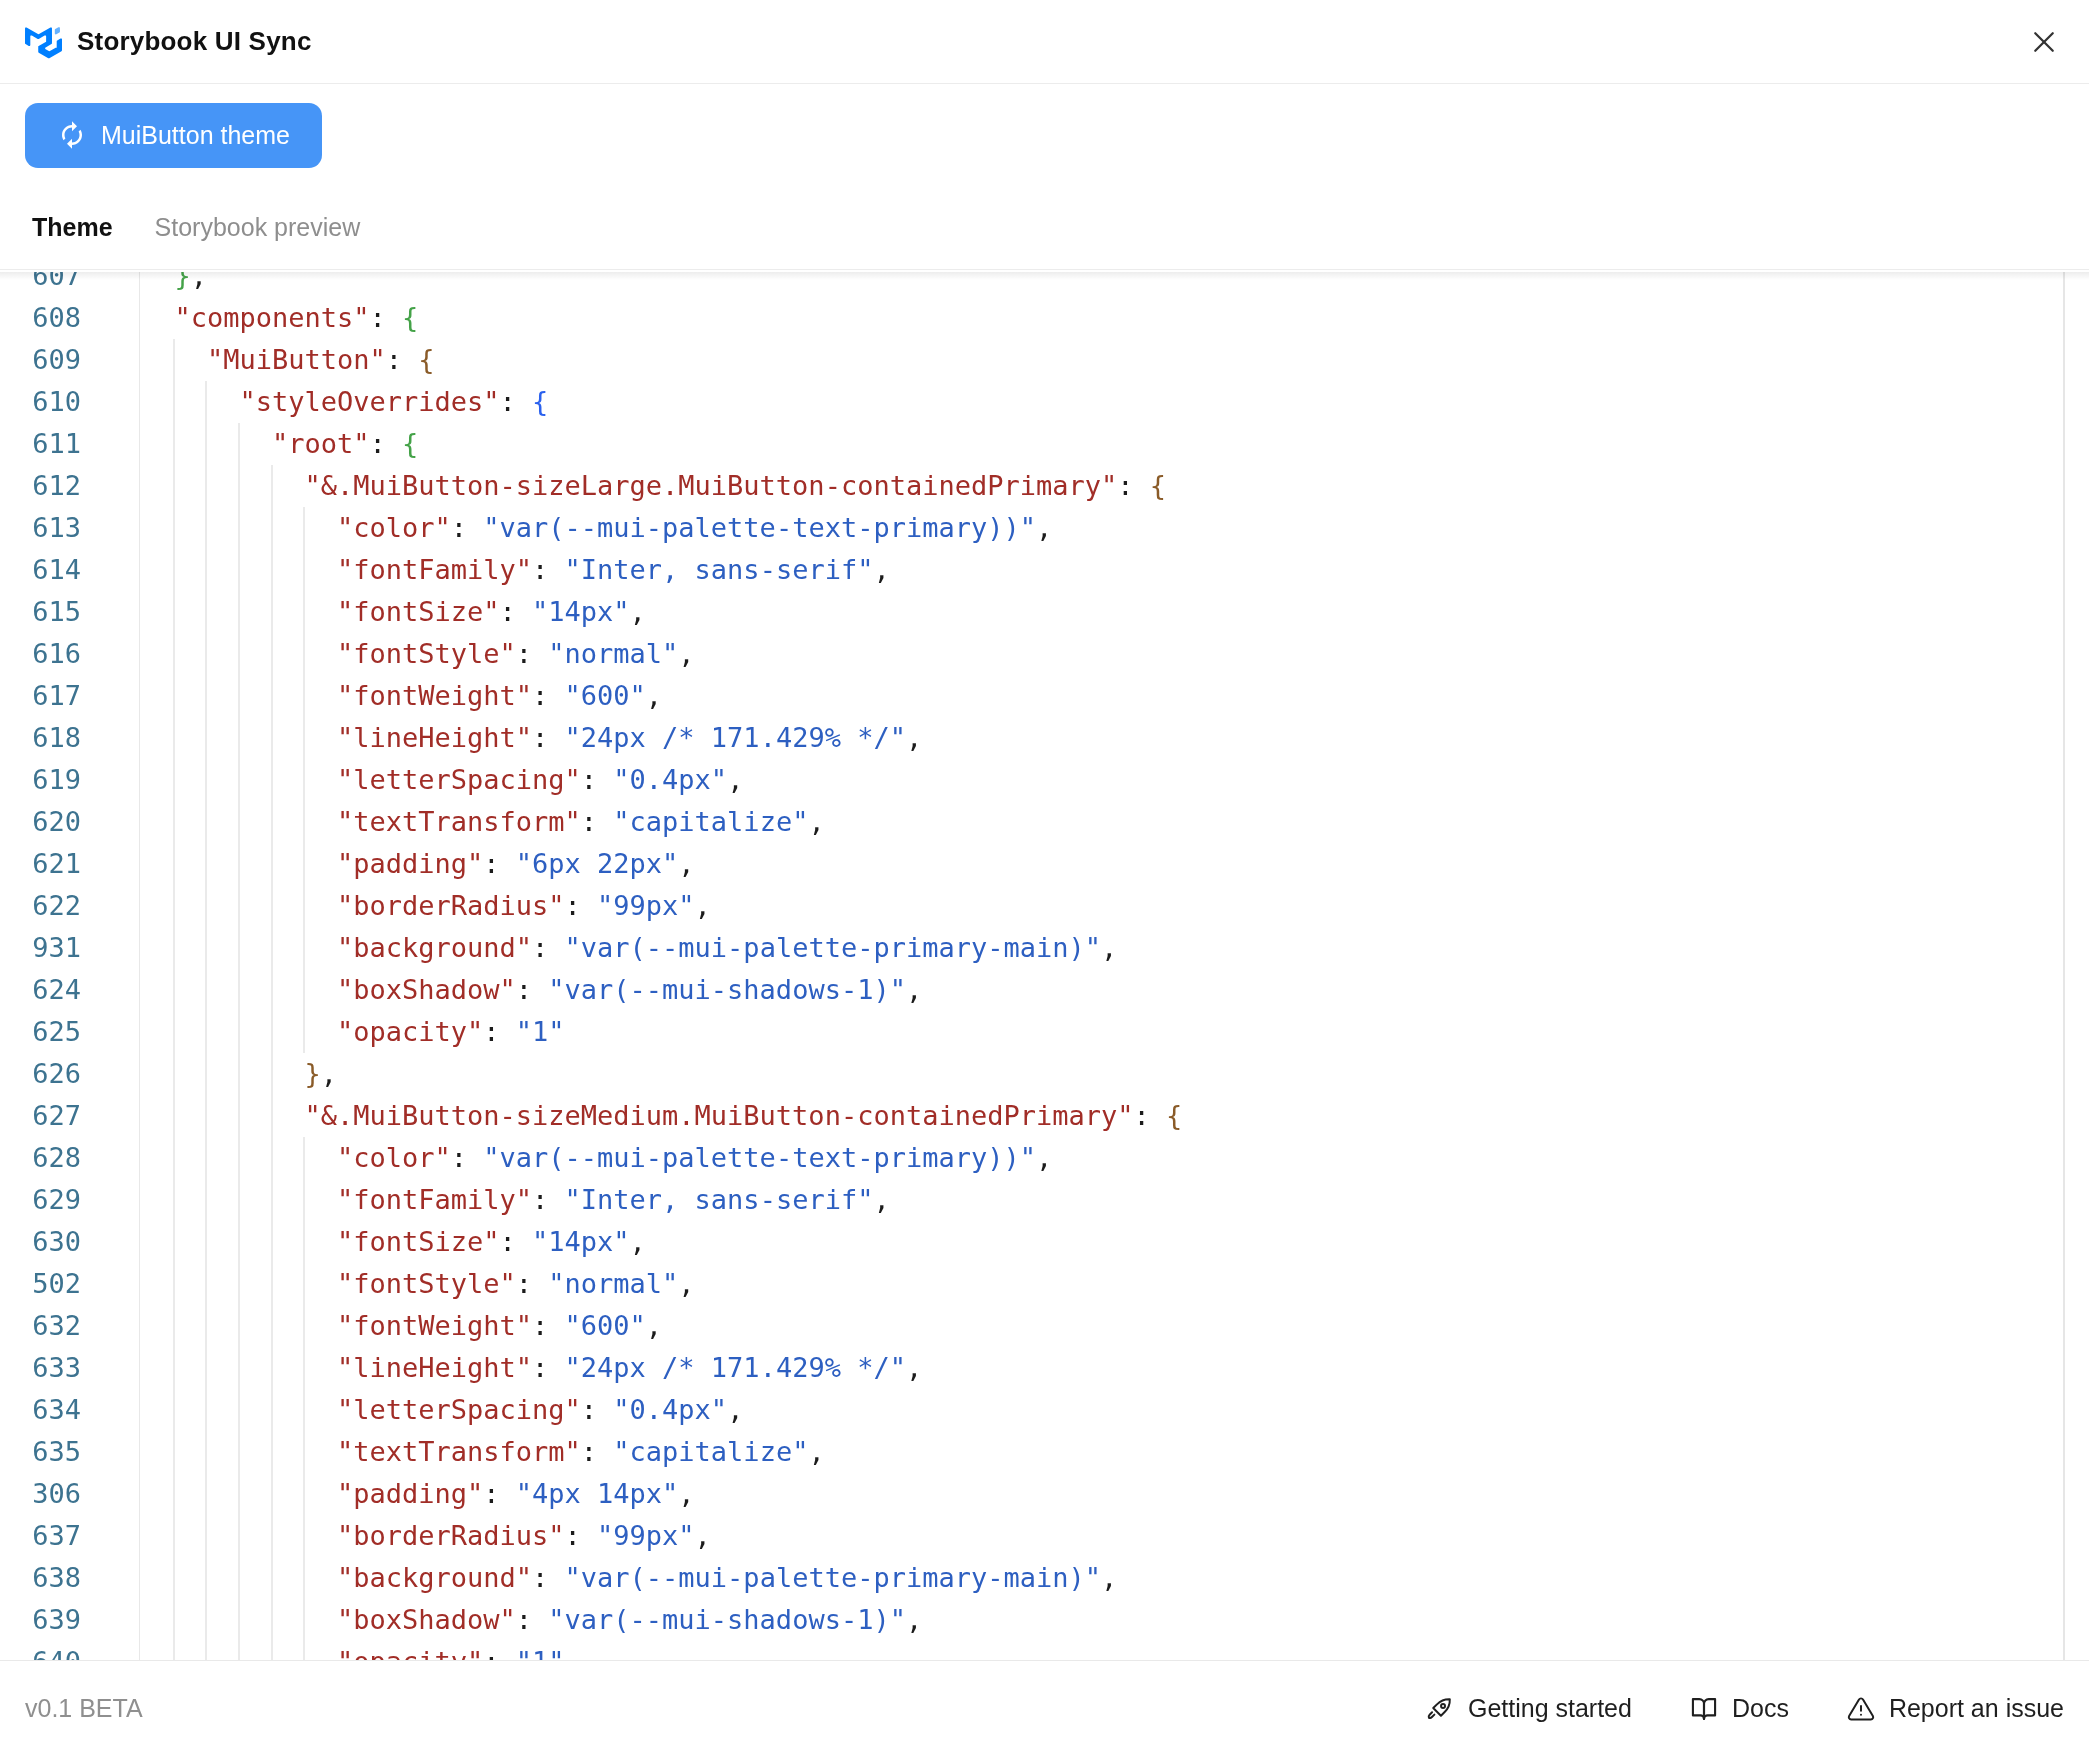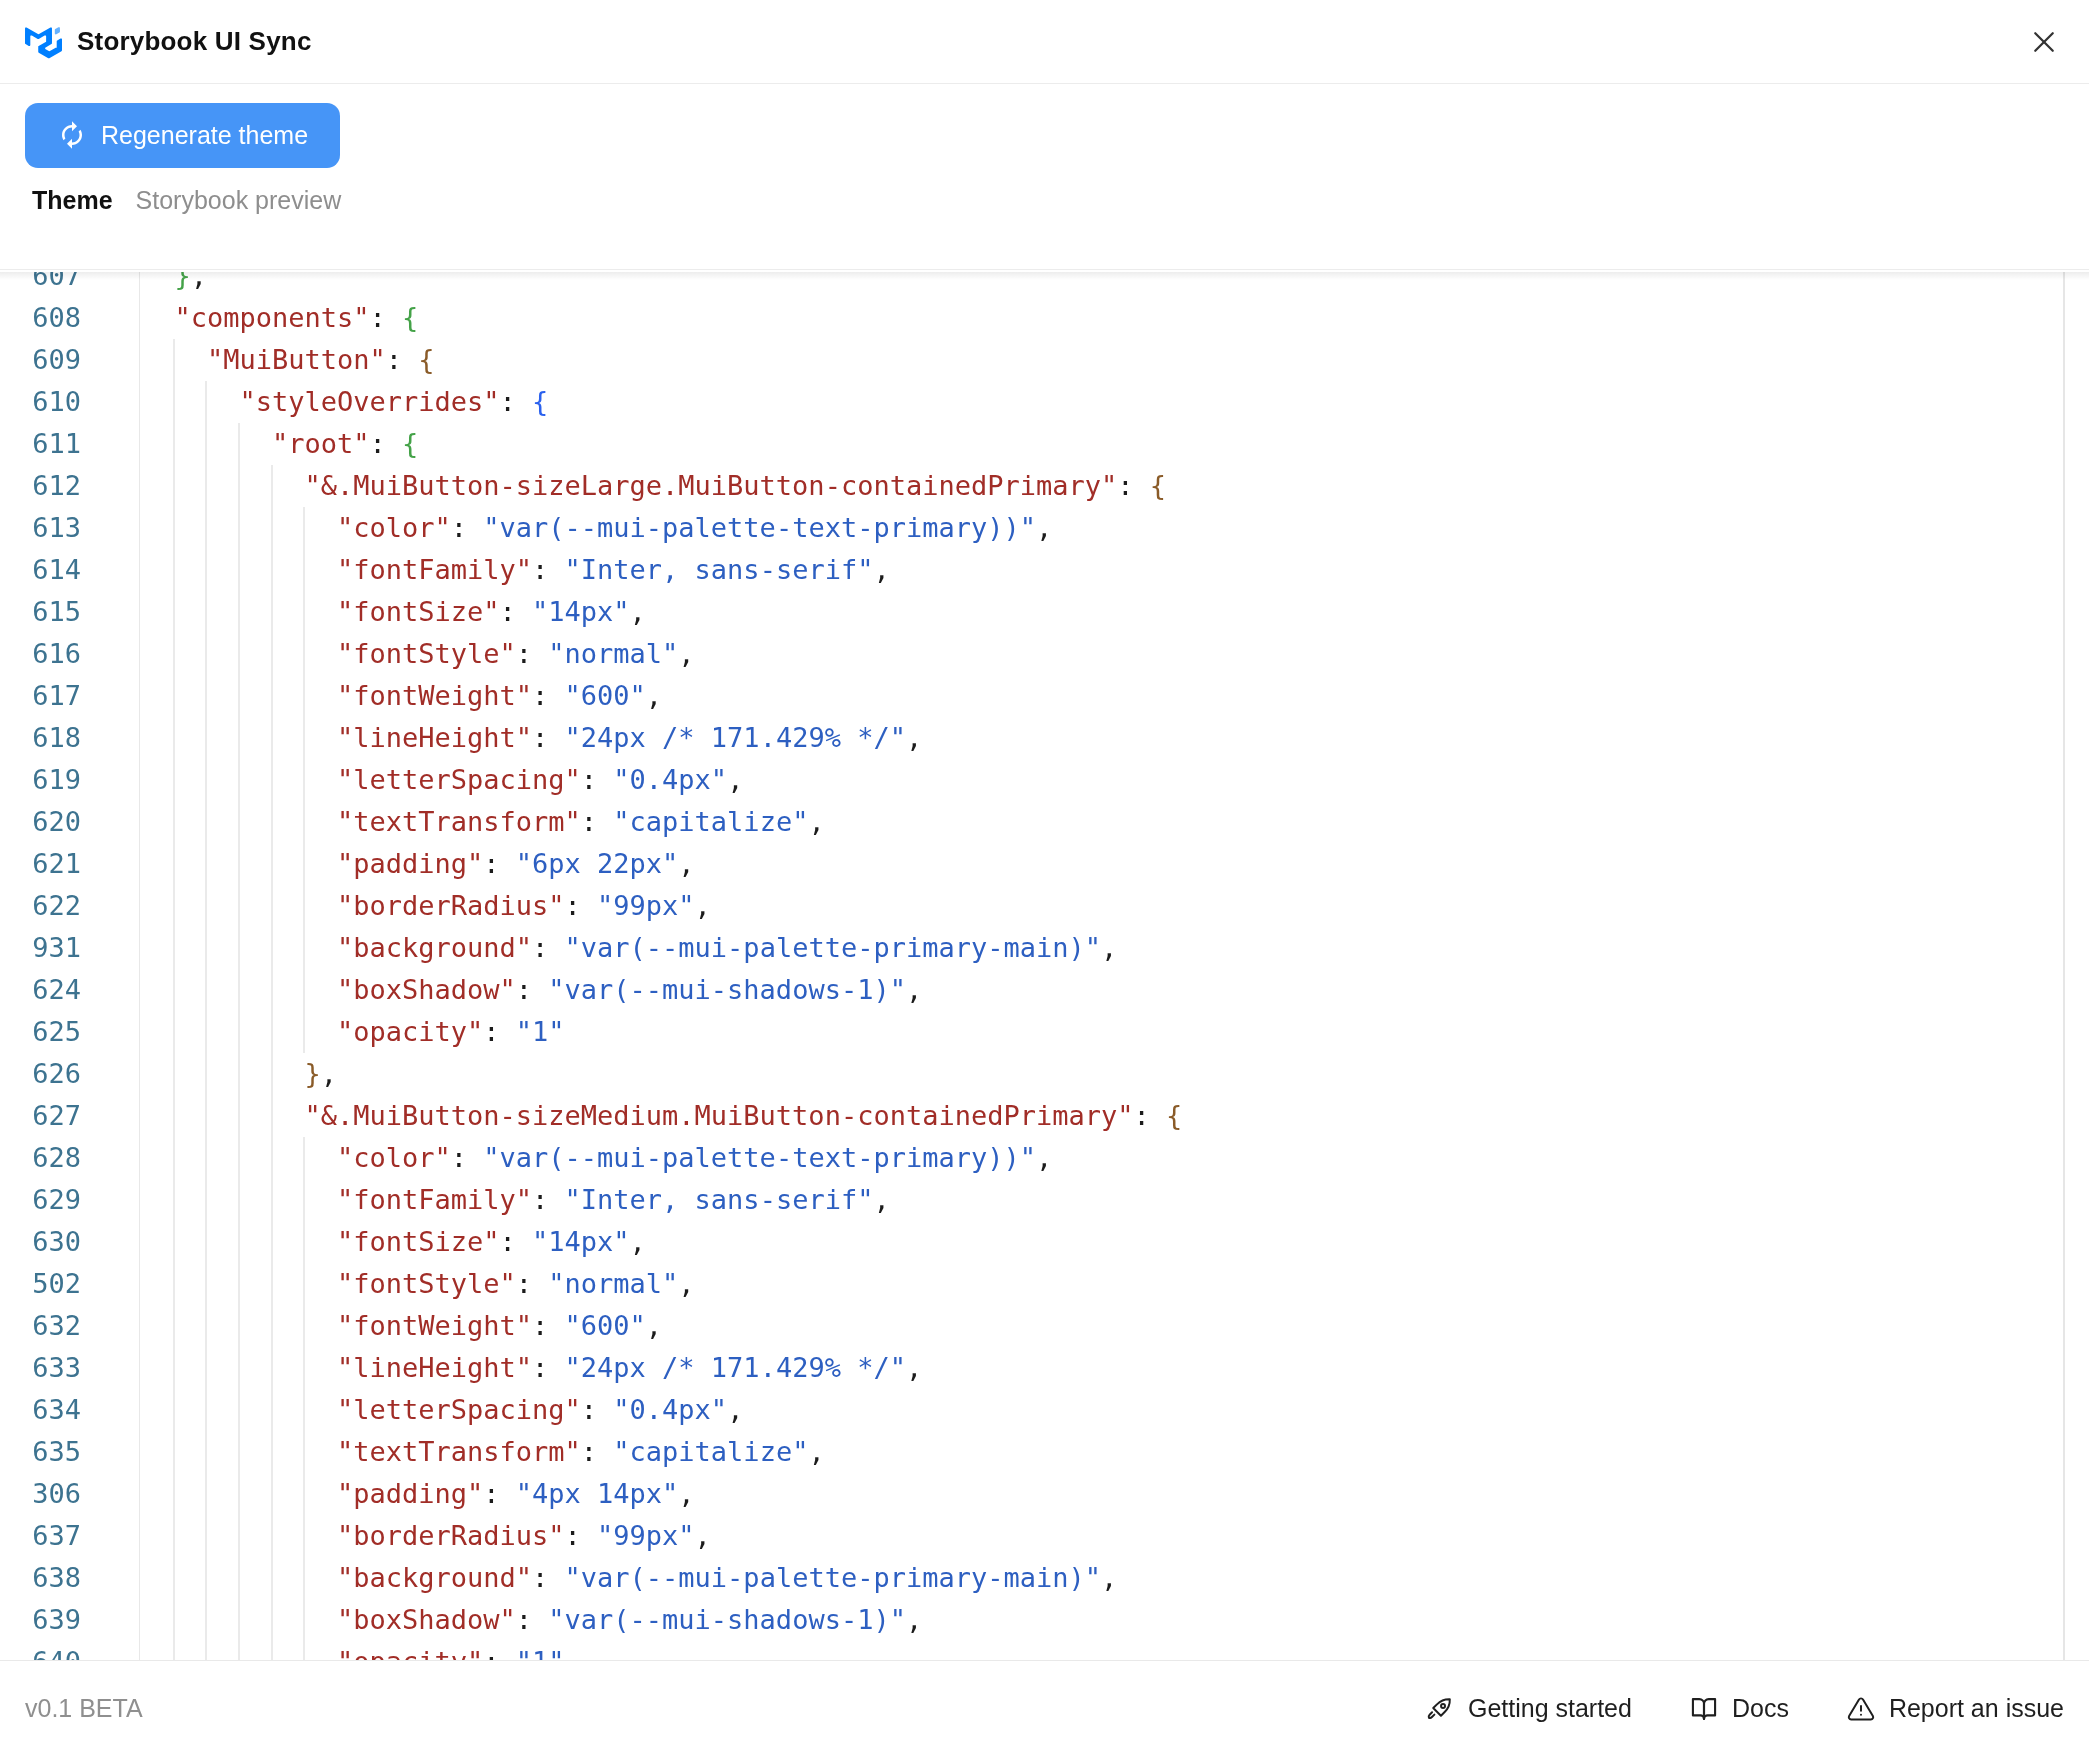--- a/index.html
+++ b/index.html
@@ -18,21 +18,21 @@
     display:flex; align-items:center; padding:0 25px; border-bottom:1.9px solid #ececec; background:#fff; }
   .regen-btn { height:65px; padding:0 32px; background:#4695f7; border:none; border-radius:13px;
     color:#fff; font-size:25px; font-weight:500; font-family:"Liberation Sans",sans-serif;
     display:flex; align-items:center; gap:14px; cursor:pointer; }
   .toolbar-right { margin-left:auto; display:flex; align-items:center; gap:60px; }
   .text-btn { display:flex; align-items:center; gap:14px; font-size:25px; color:#1f1f1f;
     background:none; border:none; cursor:pointer; font-family:"Liberation Sans",sans-serif; }
 
   
   .tabbar { position:absolute; top:186px; left:0; right:0; height:84px;
-    display:flex; align-items:flex-start; gap:23px; padding:0 32px; border-bottom:1.9px solid #ececec; background:#fff; }
+    display:flex; align-items:center; gap:42px; padding:0 32px; border-bottom:1.9px solid #ececec; background:#fff; }
   .tab { font-size:25px; cursor:pointer; }
   .tab.active { font-weight:700; color:#111; }
   .tab.inactive { font-weight:400; color:#8e8e8e; }
 
   
   .code-area { position:absolute; top:272px; left:0; right:0; bottom:96px; overflow:hidden; background:#fff; }
   .code-area::before { content:""; position:absolute; top:0; left:0; right:0; height:8.4px;
     background:linear-gradient(#00000012, transparent); z-index:3; pointer-events:none; }
   .code-scroll { margin-top:-17px; }
   .code-row { display:flex; height:42px; line-height:42px;
@@ -77,21 +77,21 @@
   </span>
 </div>
 
 <div class="toolbar">
   <button class="regen-btn">
     <span class="icon">
       <svg viewBox="0 0 24 24" width="30" height="30" fill="#ffffff">
         <path d="M12 6v3l4-4-4-4v3c-4.42 0-8 3.58-8 8 0 1.57.46 3.03 1.24 4.26L6.7 14.8c-.45-.83-.7-1.79-.7-2.8 0-3.31 2.69-6 6-6zm6.76 1.74L17.3 9.2c.44.84.7 1.79.7 2.8 0 3.31-2.69 6-6 6v-3l-4 4 4 4v-3c4.42 0 8-3.58 8-8 0-1.57-.46-3.03-1.24-4.26z"></path>
       </svg>
     </span>
-    <span>Regenerate theme</span>
+    <span>MuiButton theme</span>
   </button>
 
 </div>
 
 <div class="tabbar">
   <span class="tab active">Theme</span>
   <span class="tab inactive">Storybook preview</span>
 </div>
 
 <div class="code-area">

